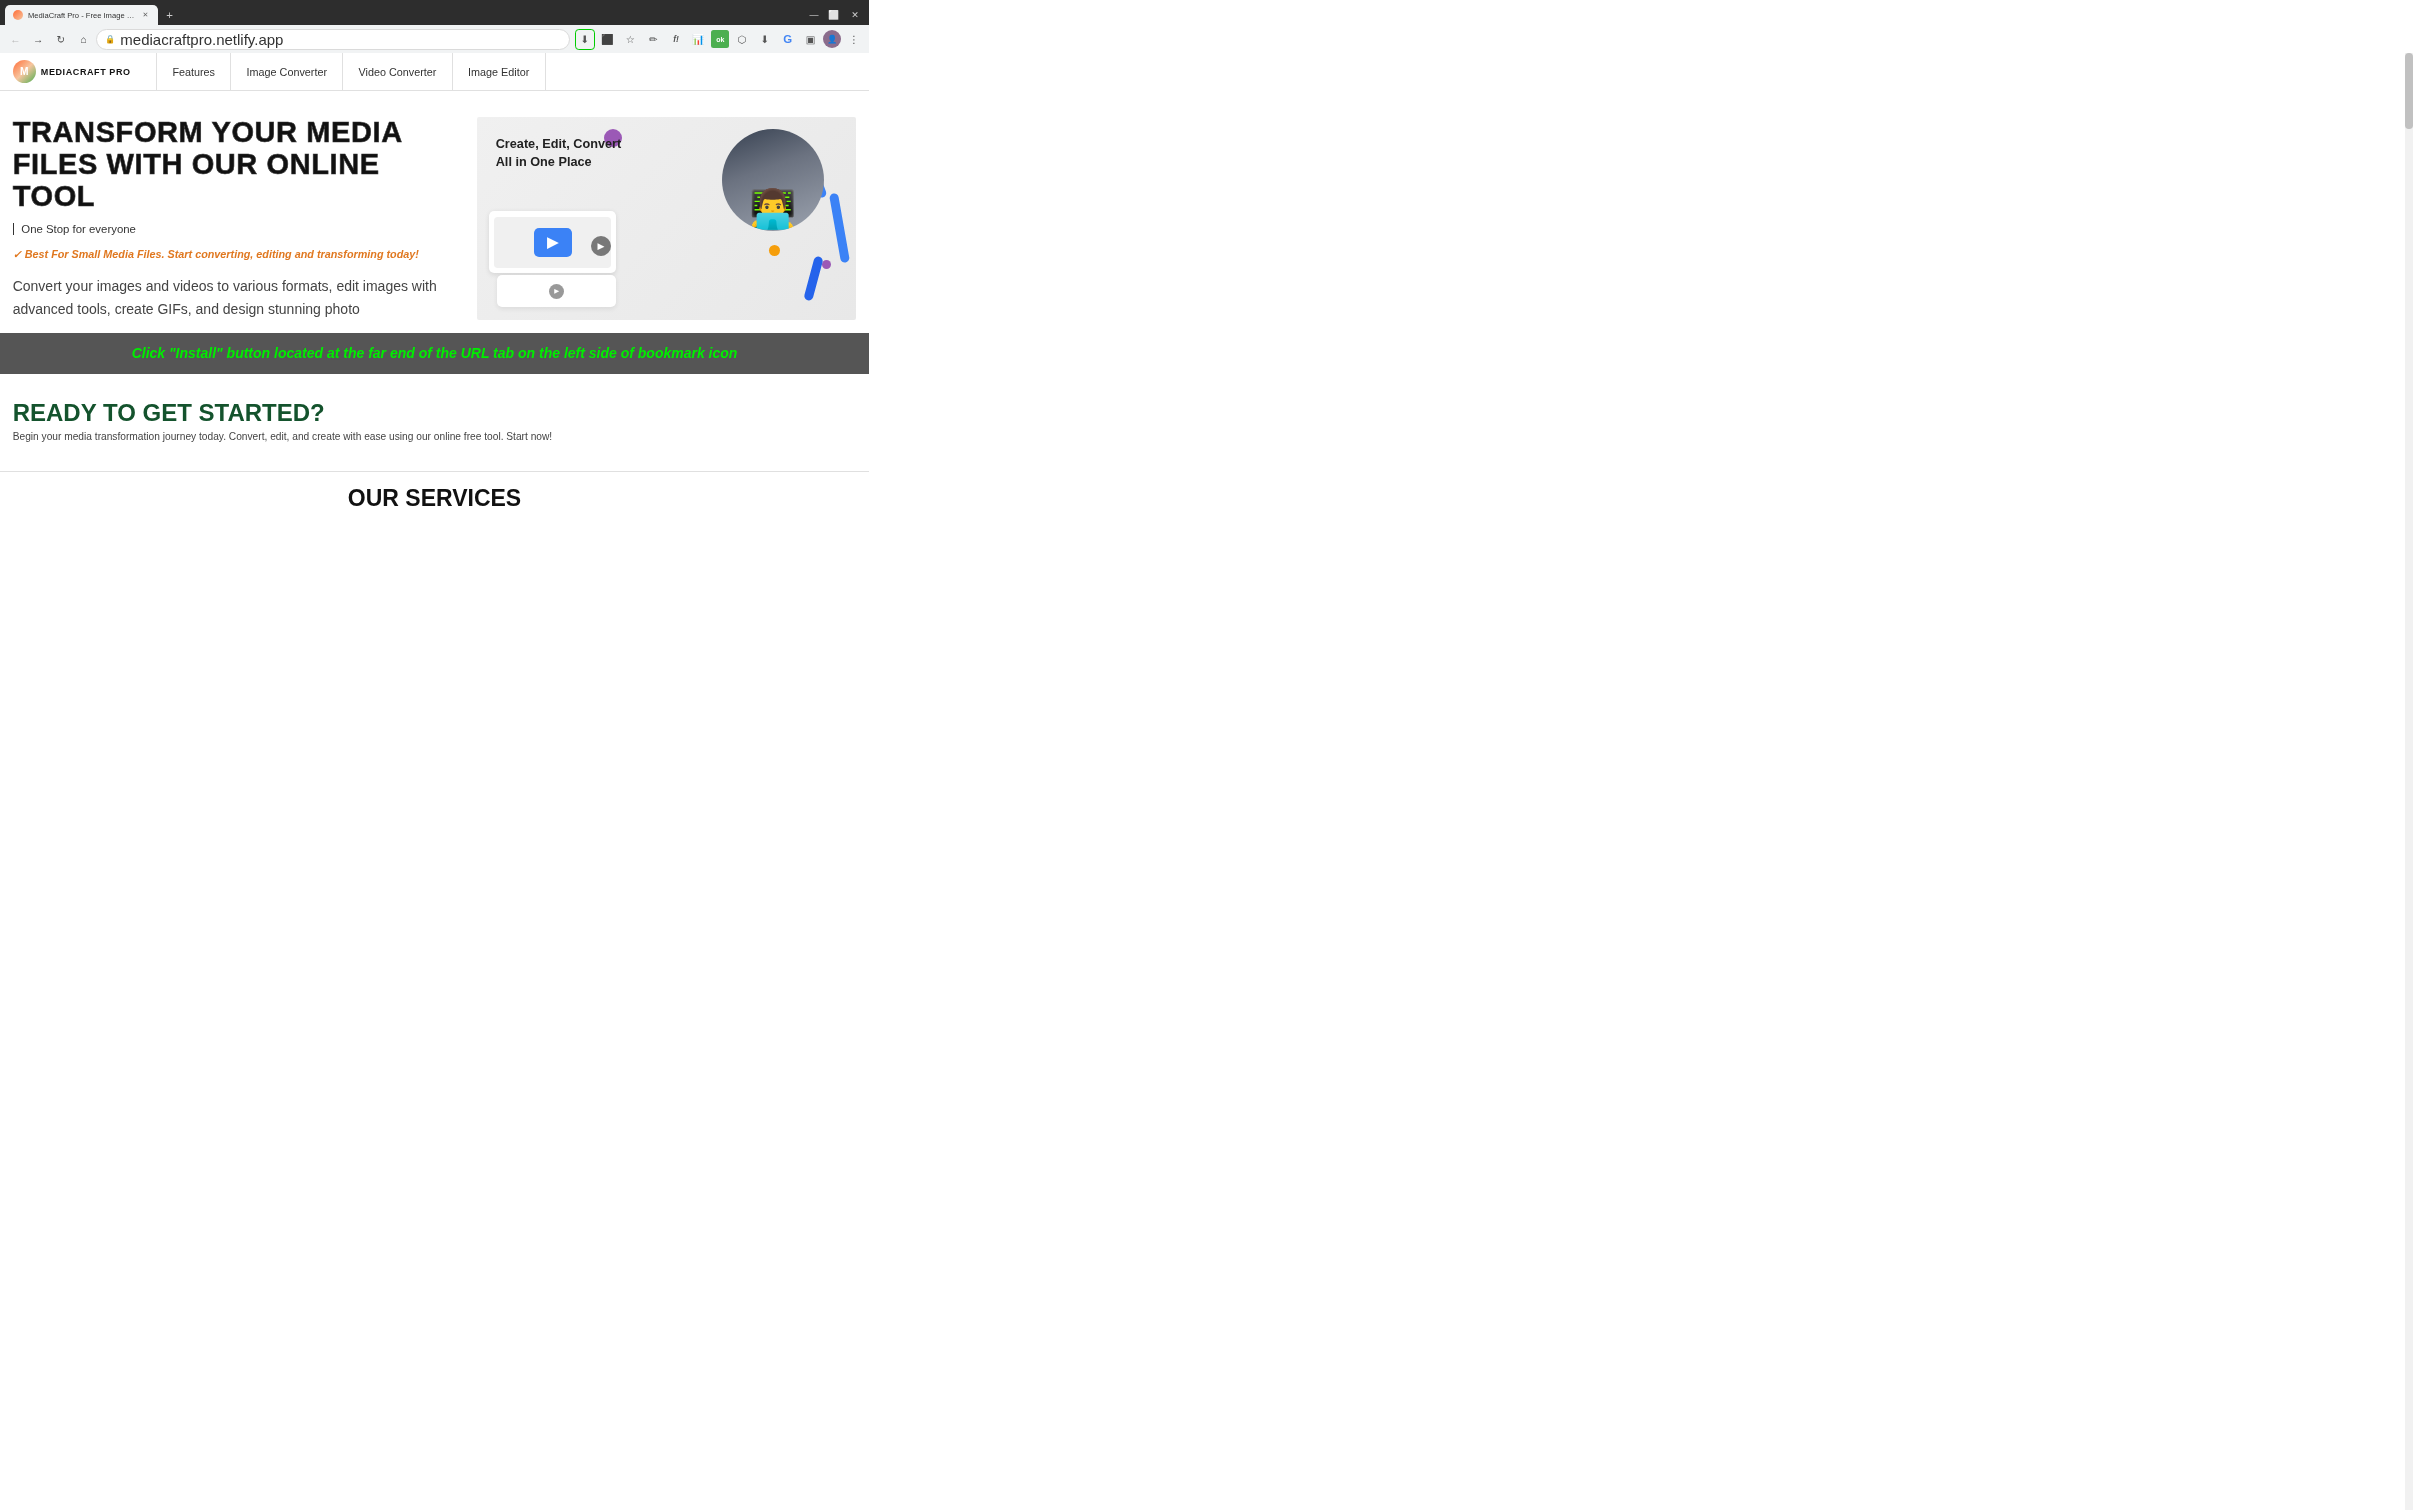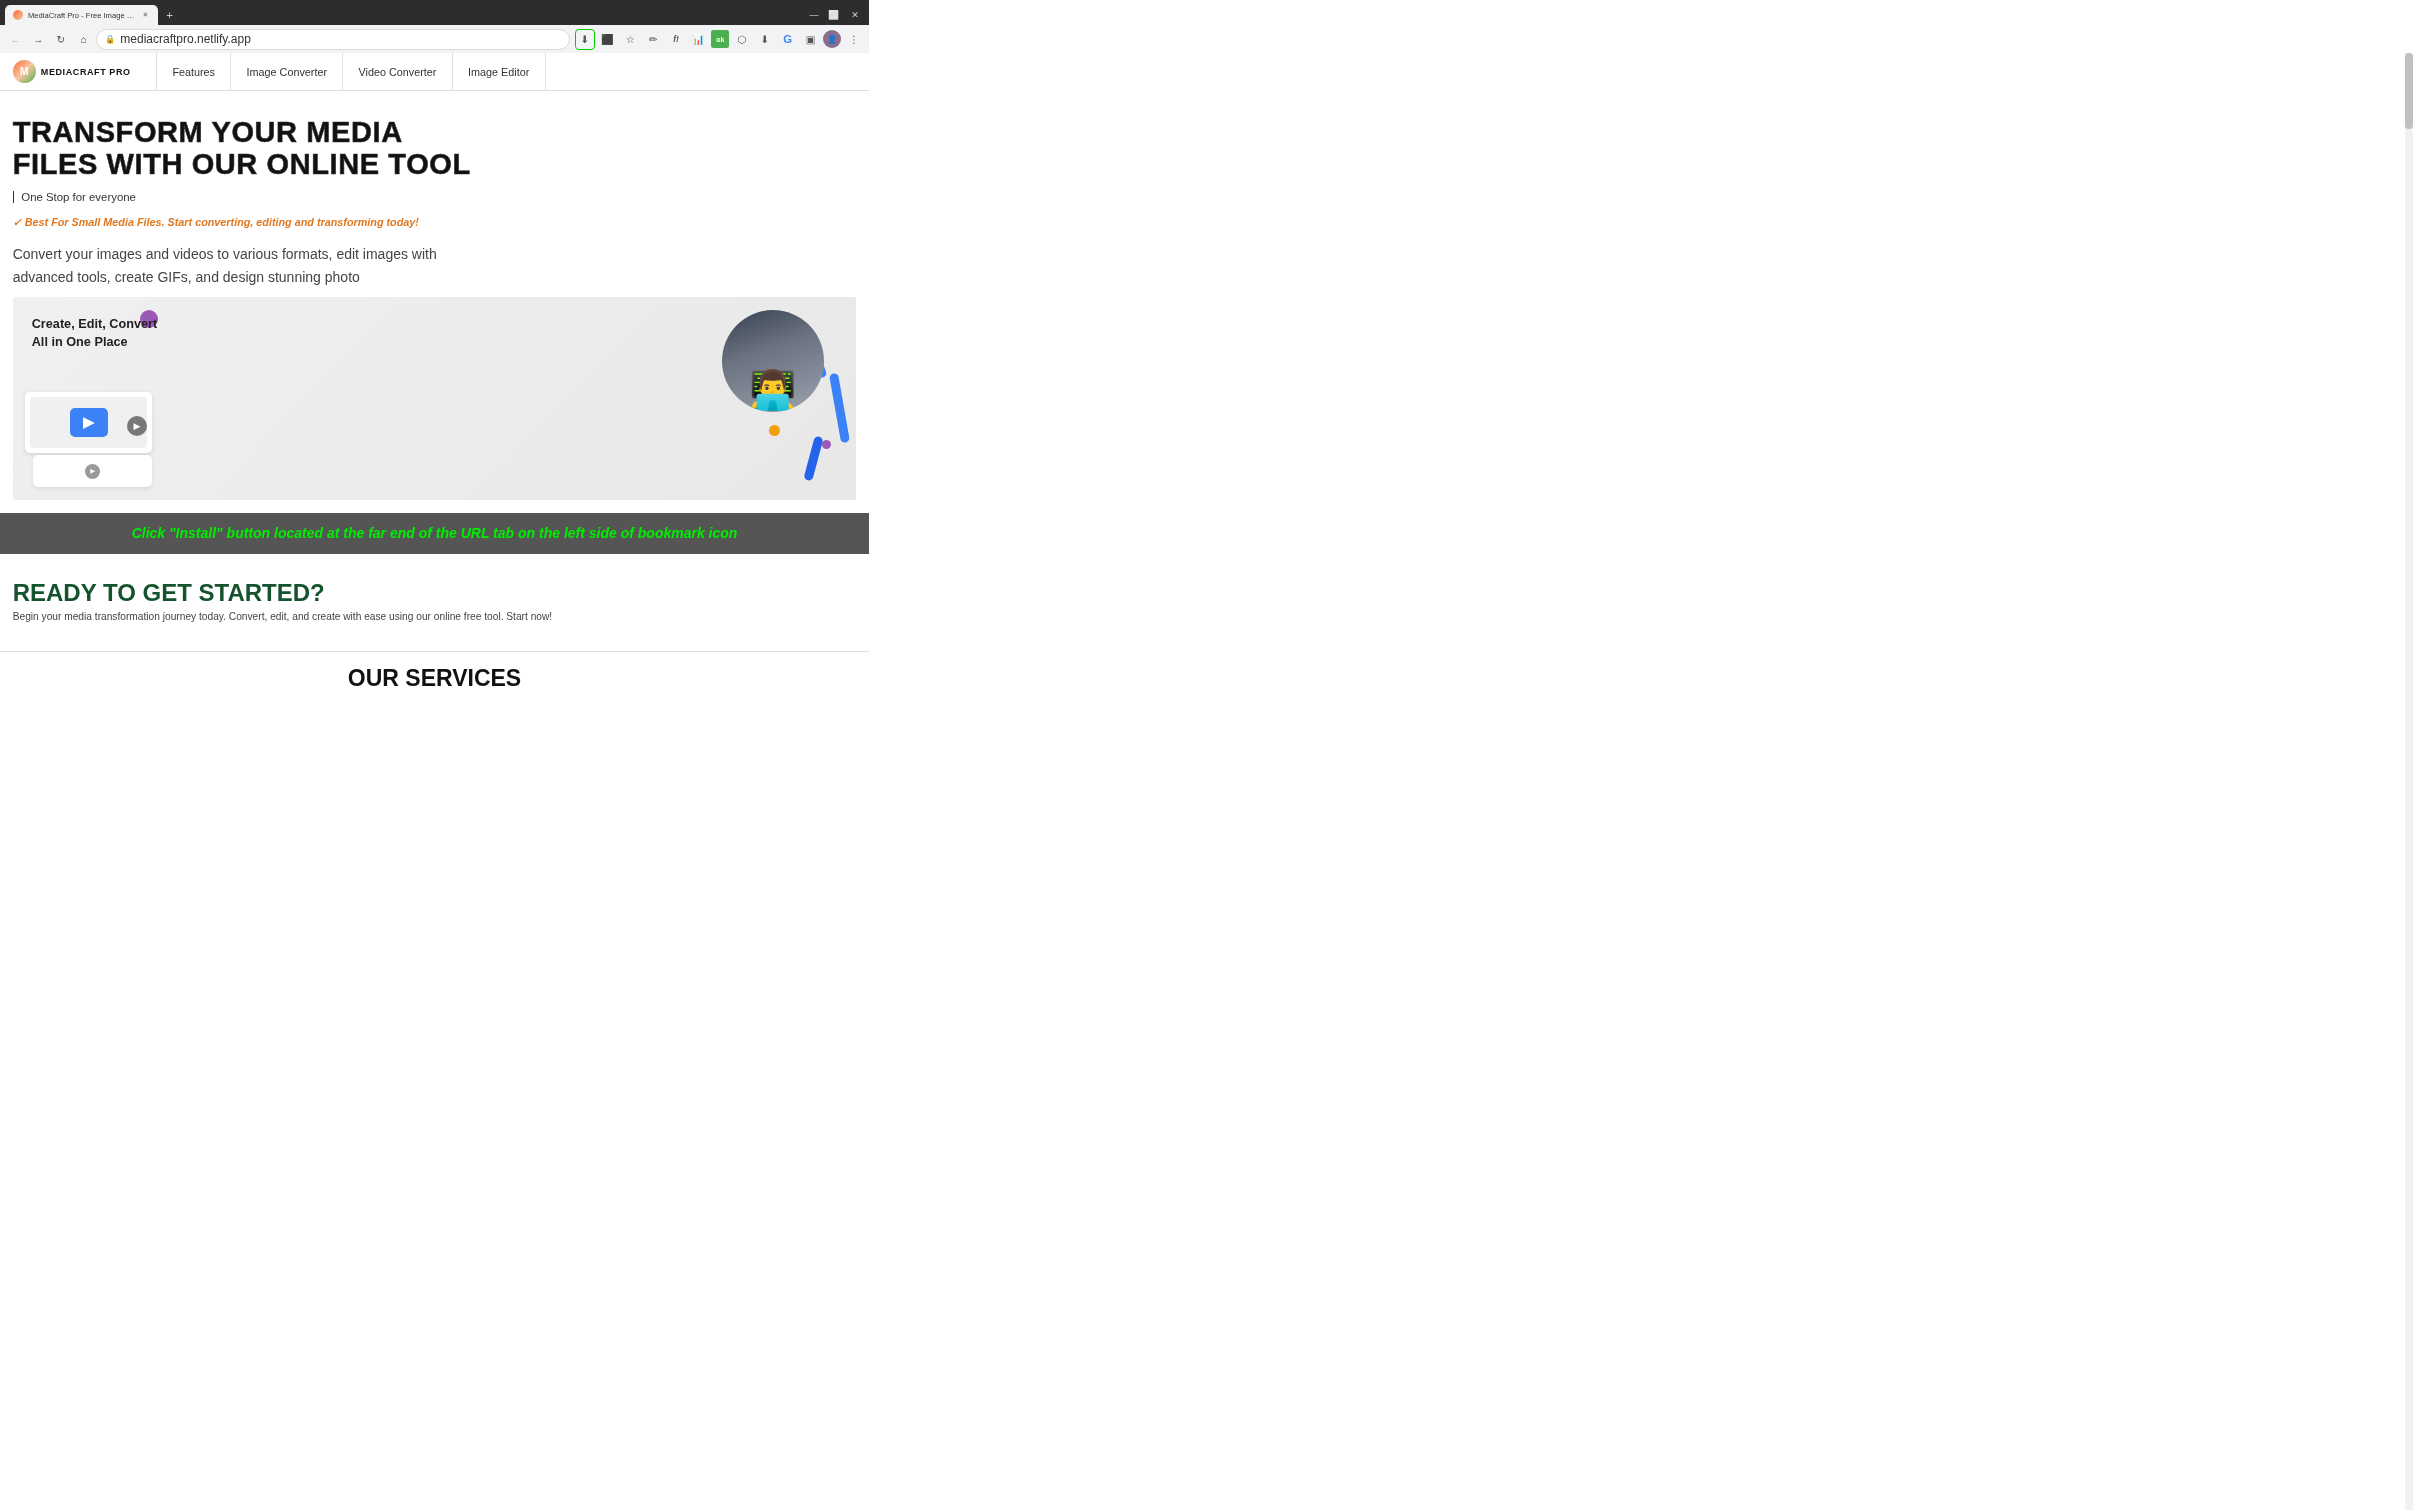--- a/index.html
+++ b/index.html
@@ -110,21 +110,21 @@
       align-items: center;
       padding: 0 7.6px;
       gap: 5.1px;
       border: 0.6px solid #dadada;
     }
     .lock-icon {
       font-size: 8.3px;
       color: #666;
     }
     .url-text {
-      font-size: 12px;
+      font-size: 15px;
       color: #333;
       flex: 1;
     }
     .toolbar-right {
       display: flex;
       align-items: center;
       gap: 2.5px;
       margin-left: 2.5px;
     }
     .toolbar-btn {
@@ -217,21 +217,20 @@
       height: 100%;
     }
     .nav-link:last-child { border-right: 0.6px solid #e0e0e0; }
 
     
     .hero {
       display: flex;
       padding: 25.4px 12.7px 12.7px 12.7px;
       gap: 9px;
       min-height: 229px;
-      flex-direction: column;
     }
     .hero-left {
       flex: 1;
       max-width: 55%;
     }
     .hero-title {
       font-size: 29px;
       font-weight: 900;
       line-height: 1.1;
       text-transform: uppercase;

